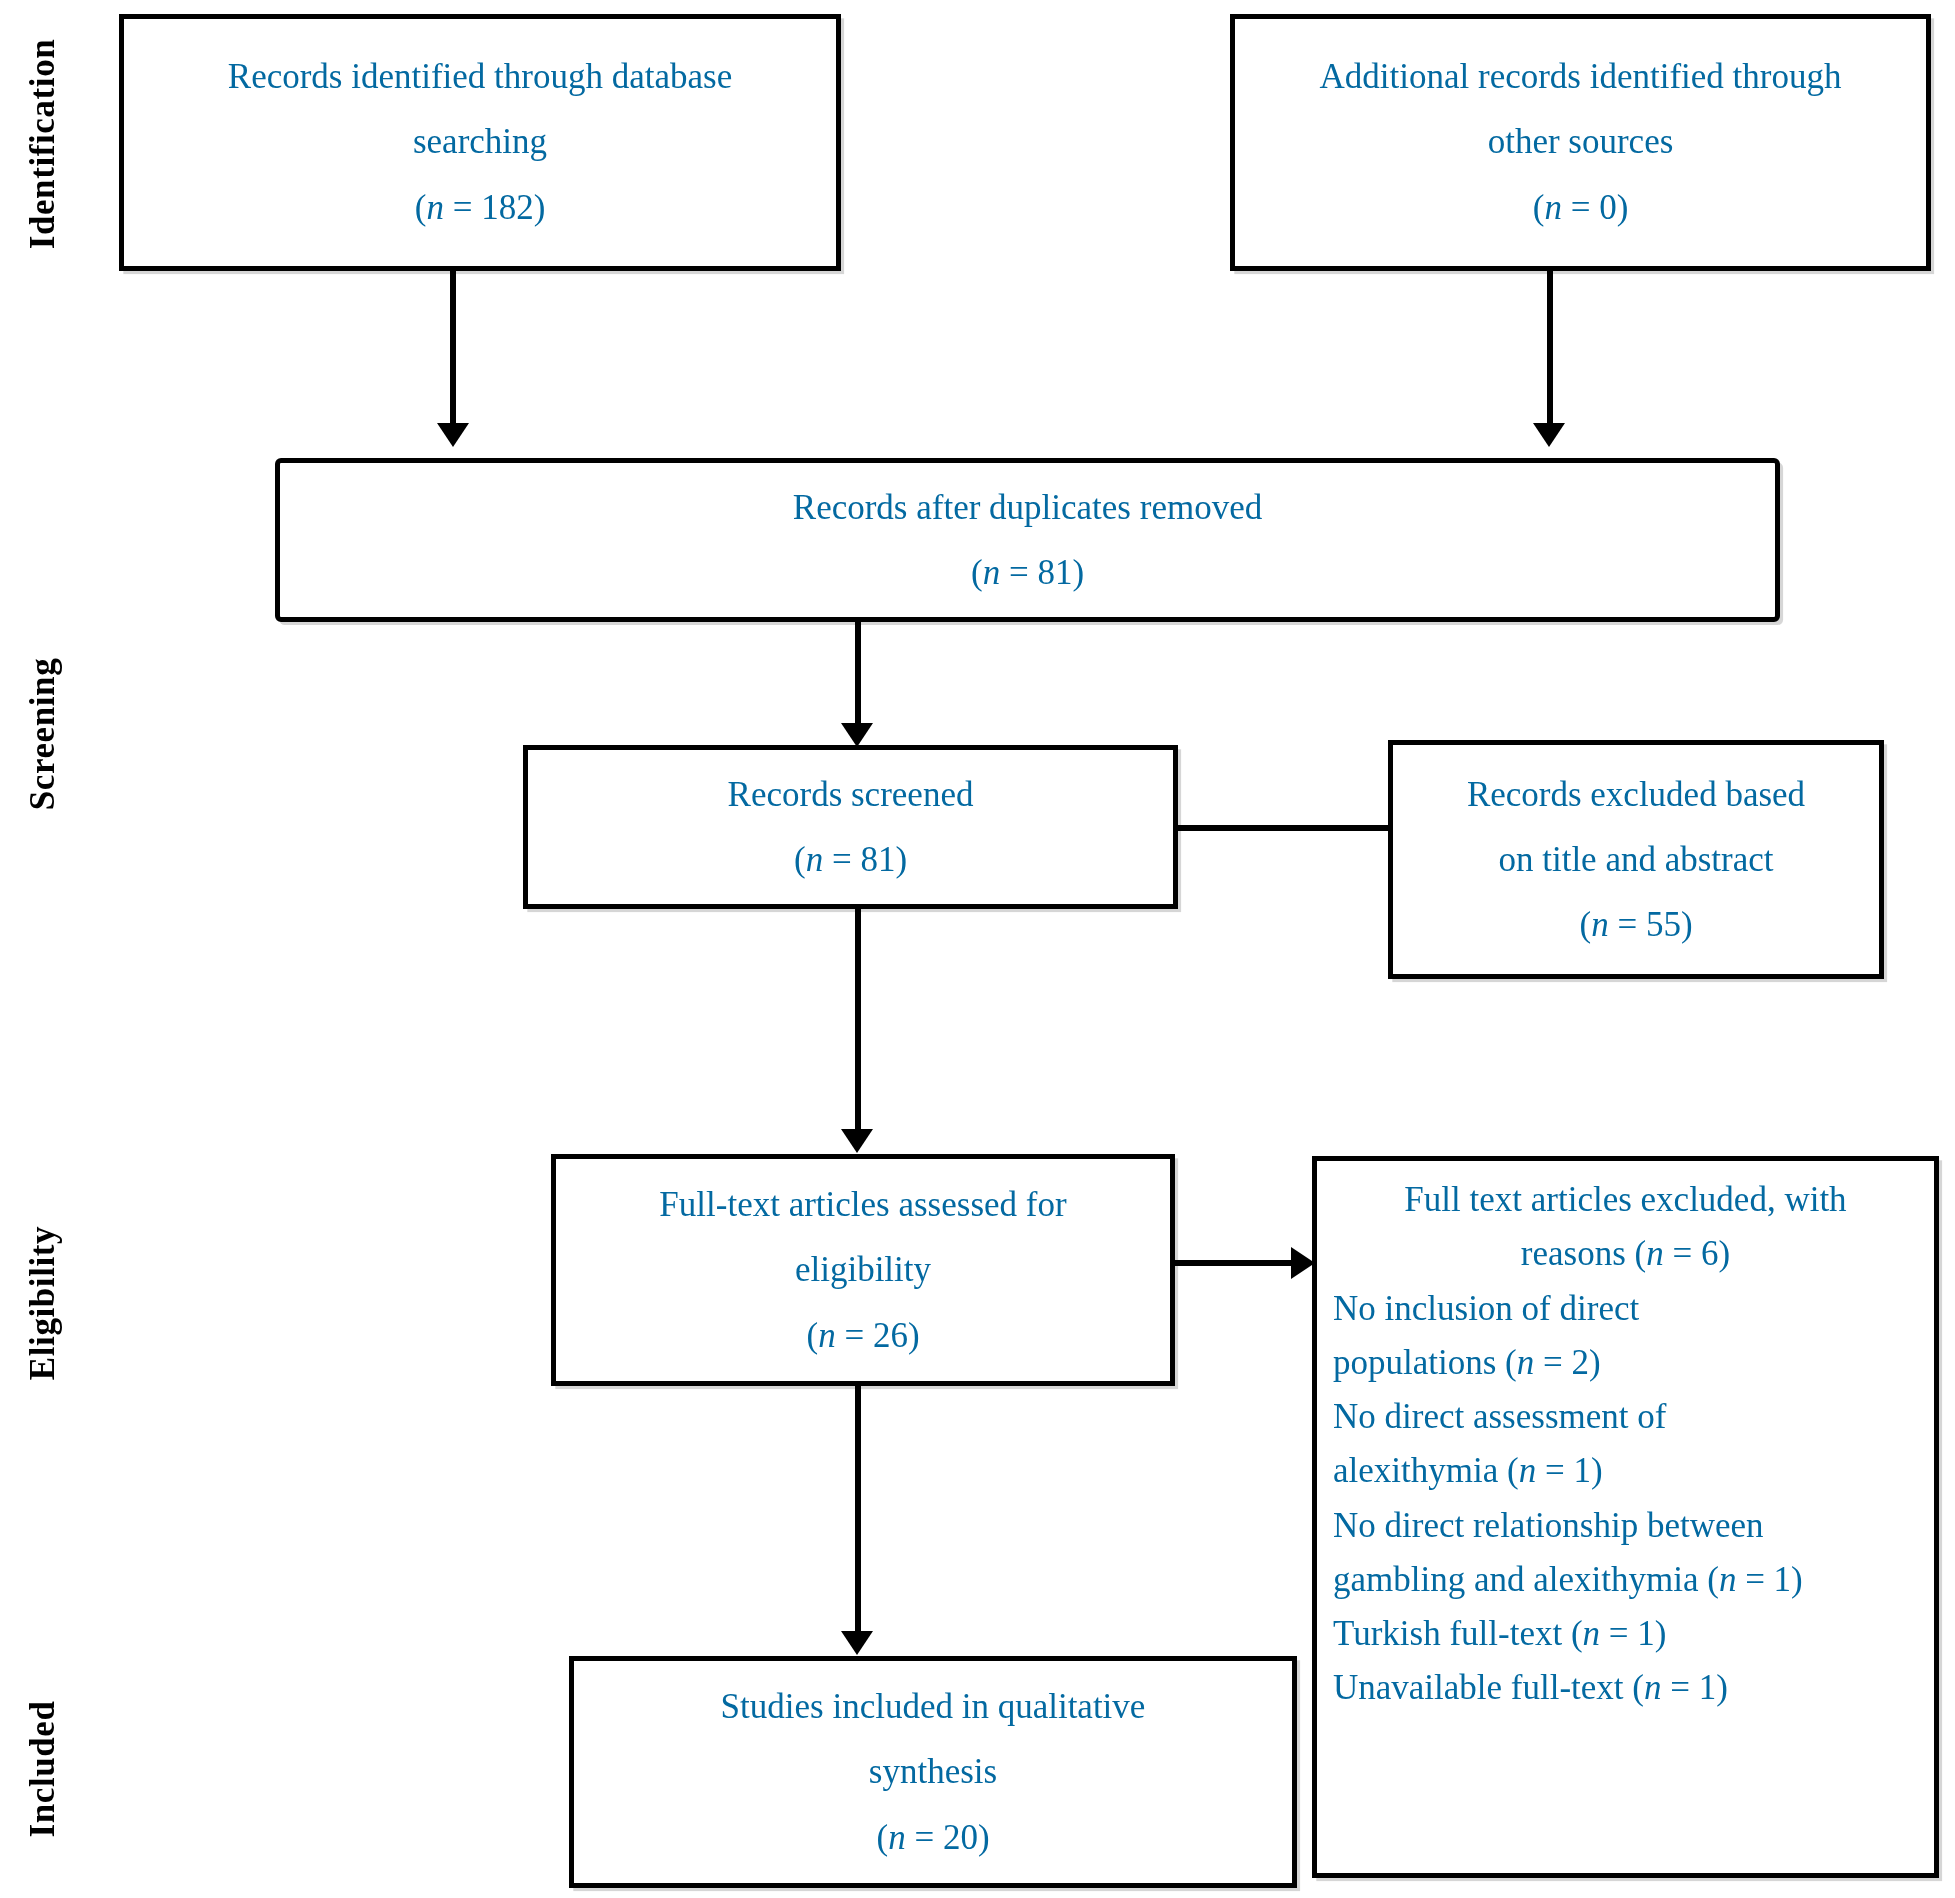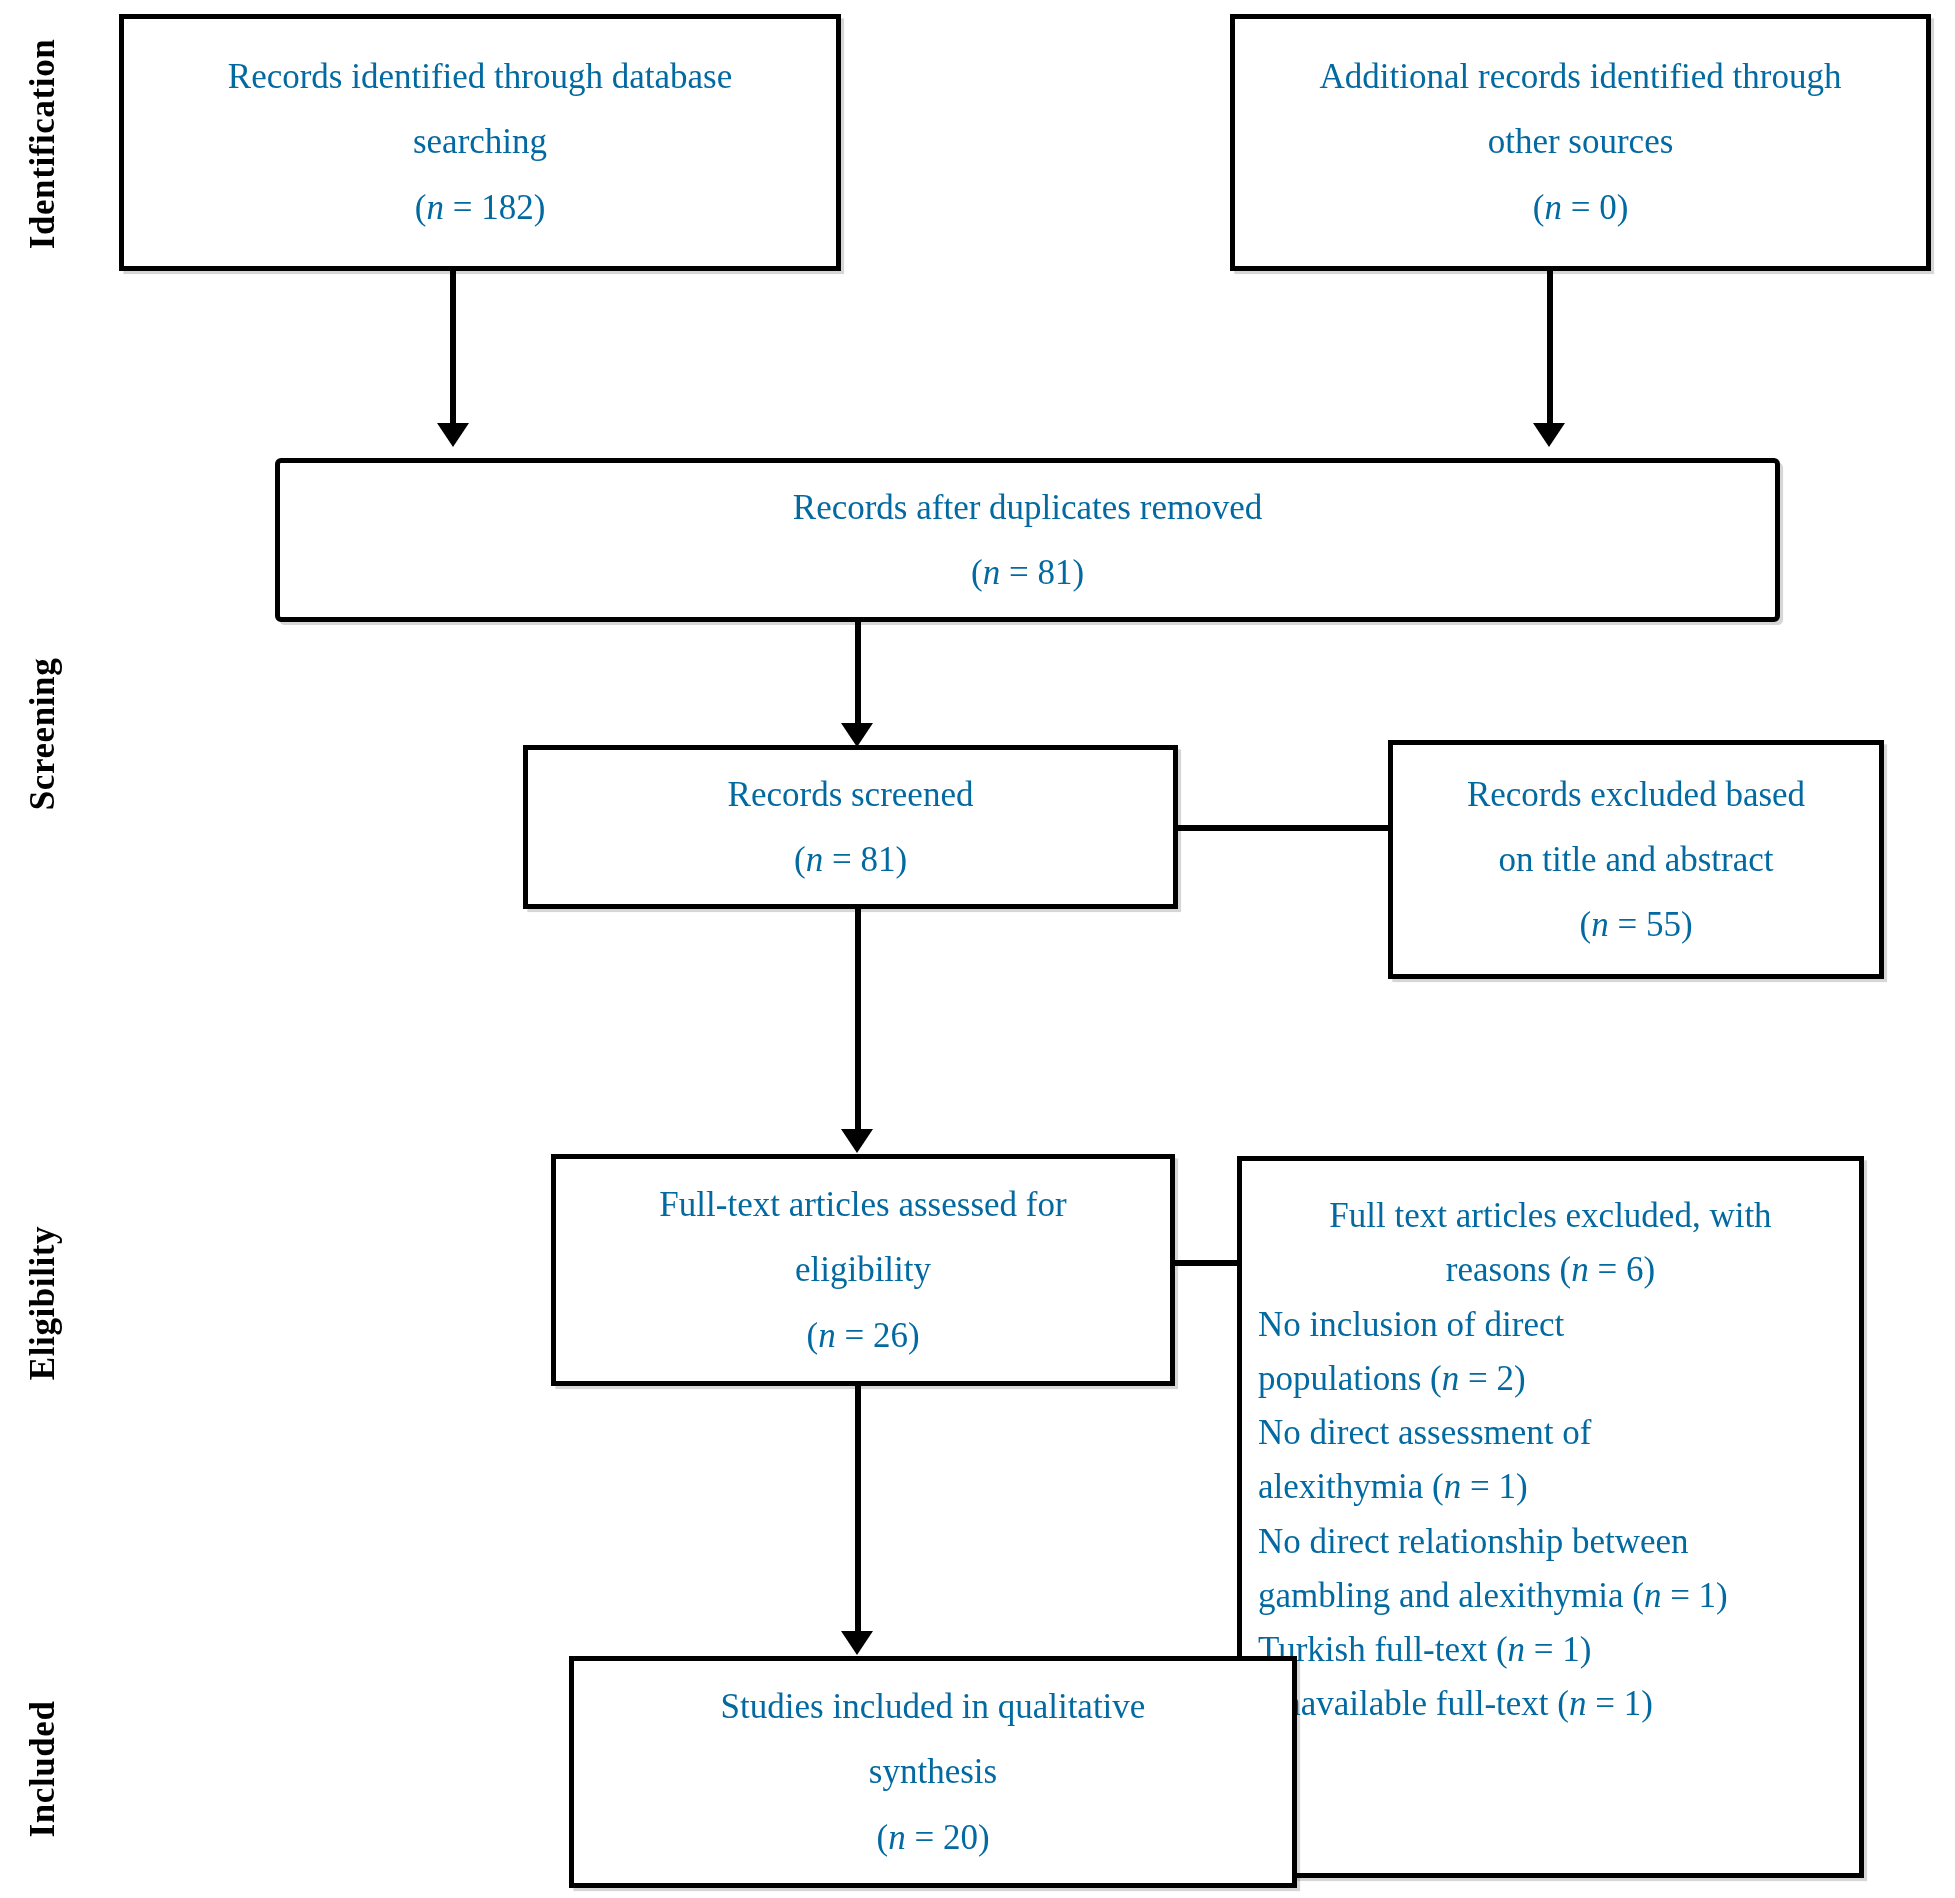--- a/index.html
+++ b/index.html
@@ -170,21 +170,21 @@
 
   <div class="pbox" style="left:551px; top:1154px; width:624px; height:232px;">
     <span class="line">Full-text articles assessed for</span>
     <span class="line">eligibility</span>
     <span class="line">(<span class="nital">n</span><span> = </span><span>26</span>)</span>
   </div>
 
   <div class="hline" style="left:1175px; top:1260px; width:116px;"></div>
   <div class="arrow-right" style="left:1291px; top:1247px;"></div>
 
-  <div class="pbox left-align tight" style="left:1237px; top:1156px; width:627px; height:722px; justify-content:flex-start; padding-top:28px;">
+  <div class="pbox left-align tight" style="left:1312px; top:1156px; width:627px; height:722px; justify-content:flex-start; padding-top:12px;">
     <span class="line centered">Full text articles excluded, with</span>
     <span class="line centered"><span>reasons </span>(<span class="nital">n</span> = 6)</span>
 
     <span class="line">No inclusion of direct</span>
     <span class="line"><span>populations </span>(<span class="nital">n</span> = 2)</span>
 
     <span class="line">No direct assessment of</span>
     <span class="line"><span>alexithymia </span>(<span class="nital">n</span> = 1)</span>
 
     <span class="line">No direct relationship between</span>

